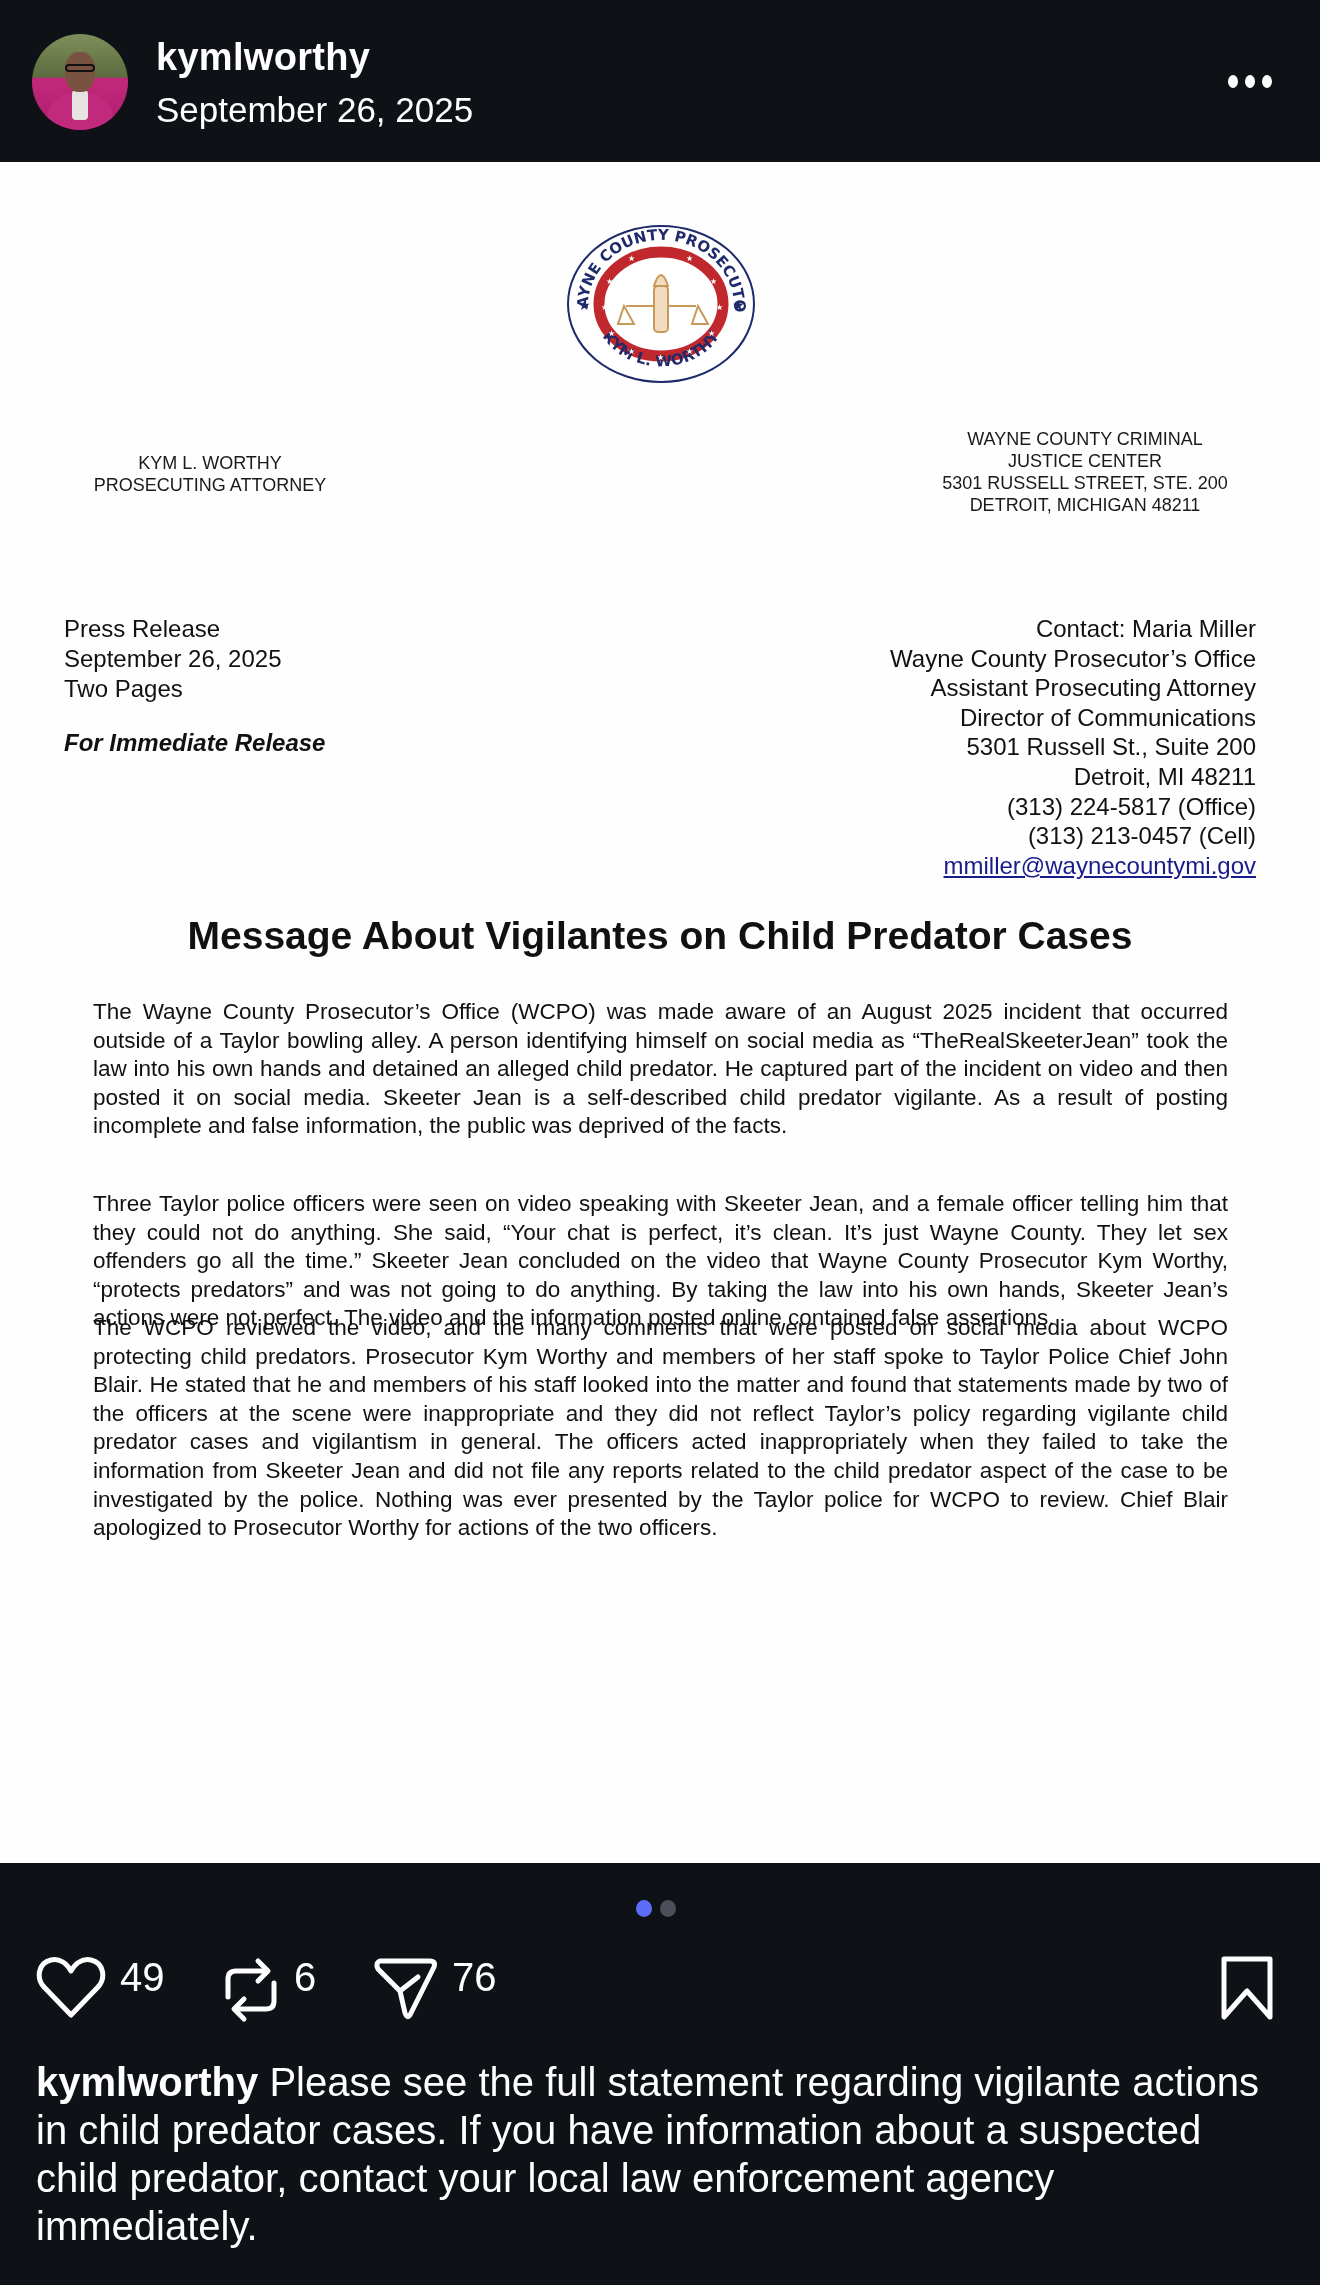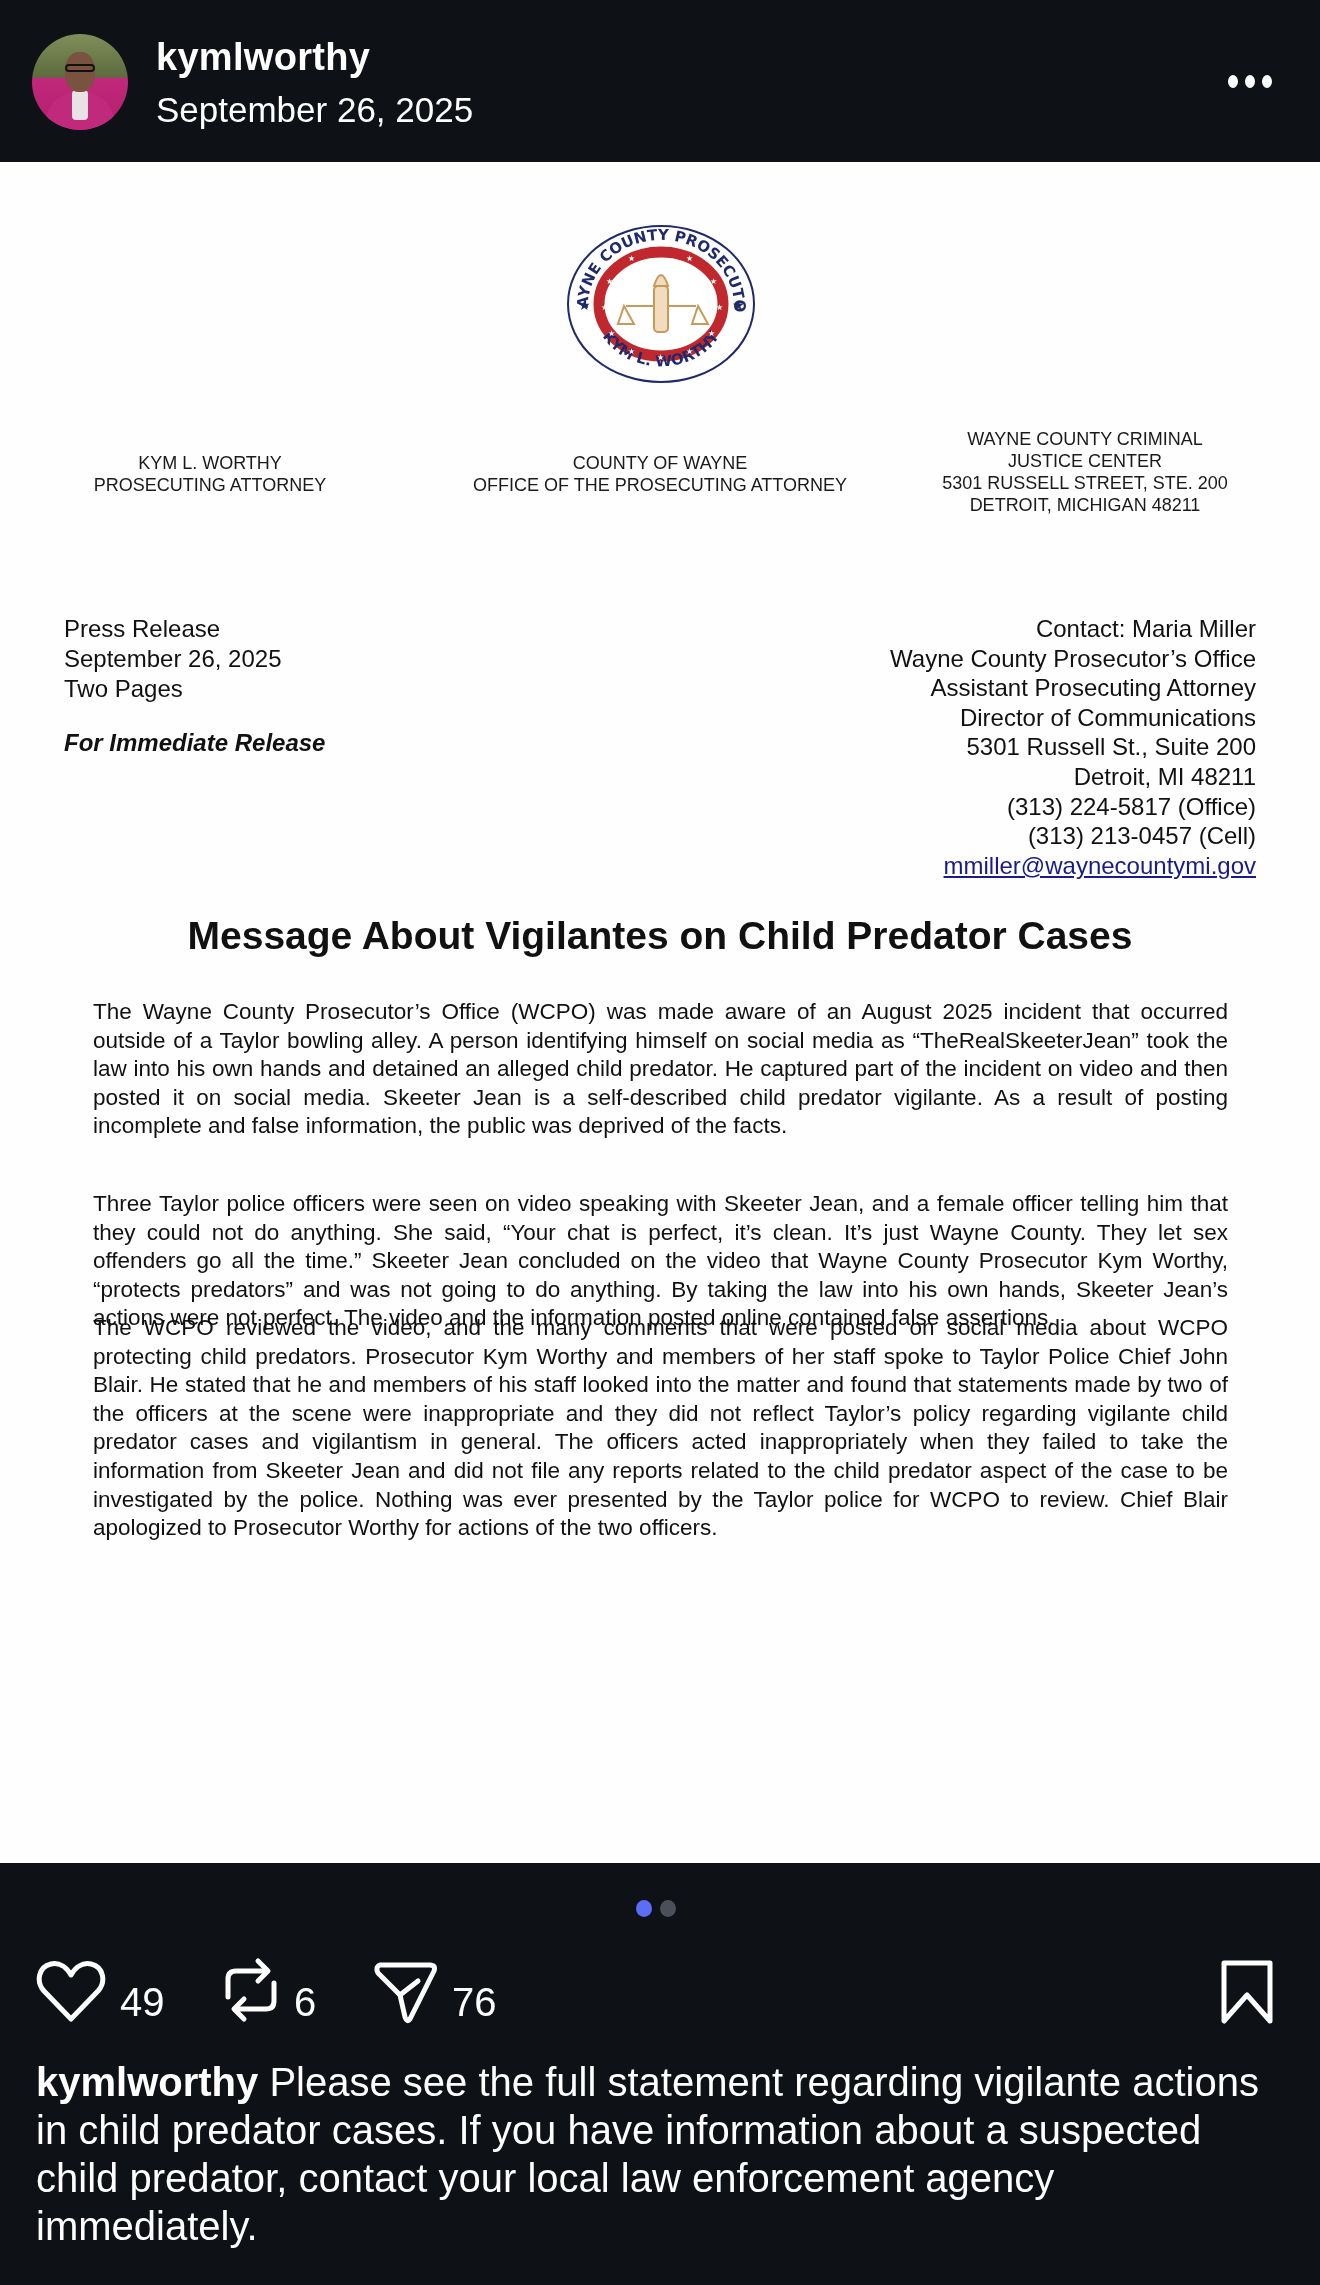--- a/index.html
+++ b/index.html
@@ -72,21 +72,21 @@
   }
   .p1 { top: 836px; }
   .p2 { top: 1028px; }
   .p3 { top: 1152px; }
   .more { position: absolute; left: 0; top: 1518px; width: 1320px; text-align: center; font-size: 22px; }
 
   
   .pager { position: absolute; left: 636px; top: 1900px; display: flex; gap: 8px; }
   .pager span { width: 16px; height: 17px; border-radius: 50%; display: block; }
   .actions { position: absolute; left: 36px; top: 1955px; width: 1250px; height: 70px; }
-  .act { position: absolute; top: 0; height: 70px; display: flex; align-items: flex-end; cursor: pointer; }
+  .act { position: absolute; top: 0; height: 70px; display: flex; align-items: flex-start; cursor: pointer; }
   .act .count { color: #fff; font-size: 40px; margin-left: 14px; }
   .act-like { left: 0; }
   .act-repost { left: 186px; }
   .act-share { left: 336px; }
   .act-save { left: 1182px; }
   .caption {
     position: absolute; left: 36px; top: 2058px; width: 1250px;
     color: #fff; font-size: 40px; line-height: 48px;
   }
   .caption b { font-weight: bold; }
@@ -145,24 +145,20 @@
       <path d="M 132 82 L 126 100 L 142 100 Z"></path>
       <path d="M 88 62 Q 95 40 102 62 Z" fill="#f2dcc0"></path>
       <rect x="88" y="62" width="14" height="46" rx="4" fill="#f2dcc0"></rect>
     </g>
   </svg>
 
   <div class="lh lh-left">
     <div>KYM L. WORTHY</div>
     <div>PROSECUTING ATTORNEY</div>
   </div>
-  <div class="lh lh-center">
-    <div>COUNTY OF WAYNE</div>
-    <div>OFFICE OF THE PROSECUTING ATTORNEY</div>
-  </div>
   <div class="lh lh-right">
     <div>WAYNE COUNTY CRIMINAL</div>
     <div>JUSTICE CENTER</div>
     <div>5301 RUSSELL STREET, STE. 200</div>
     <div>DETROIT, MICHIGAN 48211</div>
   </div>
 
   <div class="meta-left">
     <div>Press Release</div>
     <div>September 26, 2025</div>

